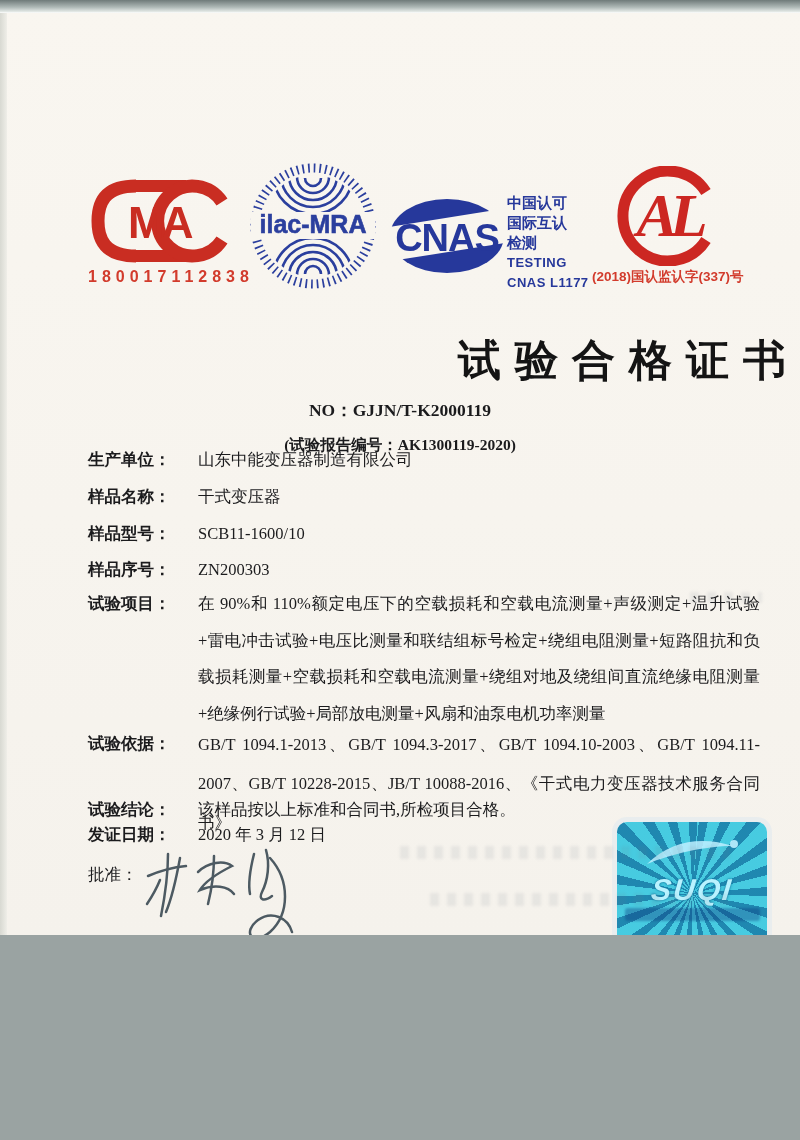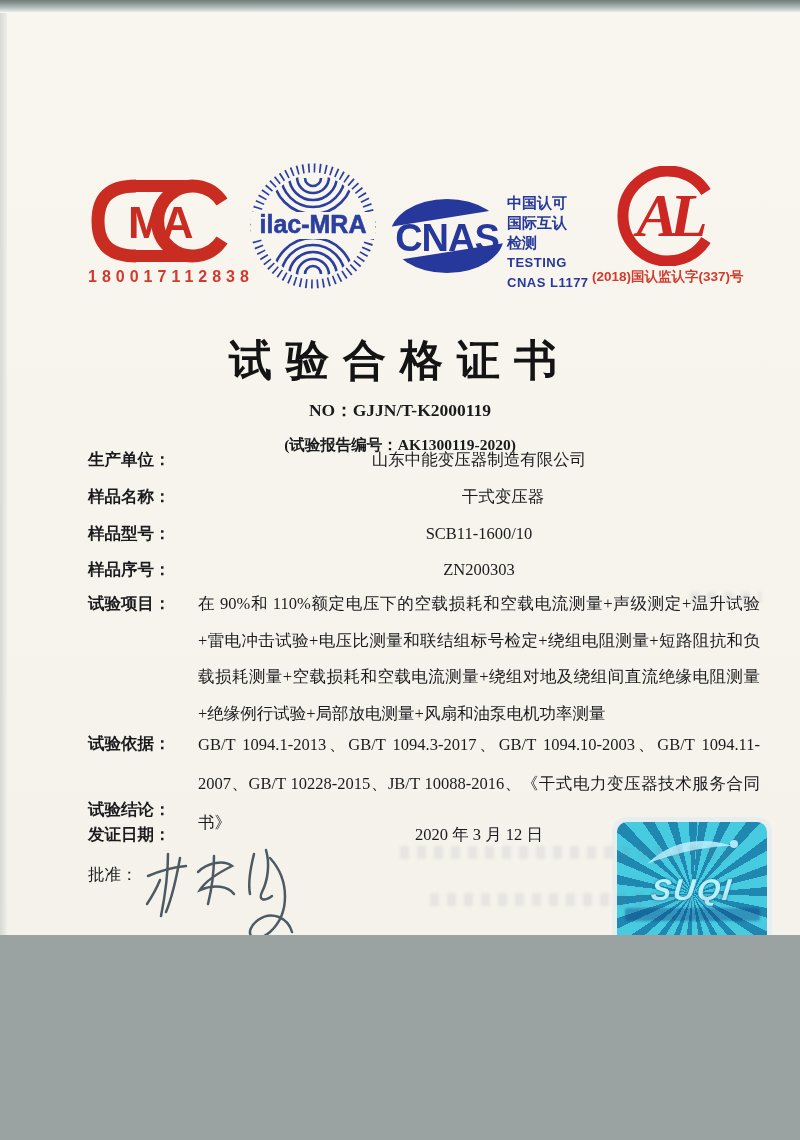--- a/index.html
+++ b/index.html
@@ -14,30 +14,30 @@
   .logo{position:absolute;}
   .cma-num{position:absolute;left:88px;top:268px;width:160px;
         font-family:"Liberation Sans",sans-serif;font-size:16px;font-weight:bold;
         color:#d23b2c;letter-spacing:5px;}
   .cnas-side{position:absolute;left:507px;top:193px;width:95px;color:#26389b;
         font-family:"Liberation Sans",sans-serif;font-weight:bold;line-height:20px;font-size:15px;}
   .cnas-side .en{font-size:13px;letter-spacing:.5px;}
   .cal-caption{position:absolute;left:592px;top:268px;width:200px;
         color:#d23b2c;font-weight:bold;font-size:13.5px;font-family:"Liberation Sans",sans-serif;}
   
-  .title{position:absolute;left:0;top:332px;width:800px;text-align:center;
+  .title{position:absolute;left:0;top:332px;width:800px;text-align:right;
         font-size:43px;font-weight:bold;letter-spacing:14px;color:#141414;}
   .cert-no{position:absolute;left:0;top:398px;width:800px;text-align:center;
         font-size:17.5px;font-weight:bold;}
   .report-no{position:absolute;left:0;top:435px;width:800px;text-align:center;
         font-size:15.5px;font-weight:bold;}
   
   .row{position:absolute;left:88px;width:672px;display:flex;align-items:flex-start;}
   .row .lbl{flex:none;width:100px;font-weight:bold;font-size:16.5px;line-height:24px;}
-  .row .val{flex:1;margin-left:10px;font-size:16.5px;line-height:24px;text-align:center;}
+  .row .val{flex:1;margin-left:10px;font-size:16.5px;line-height:24px;}
   .row.para .val{line-height:36.5px;text-align:justify;margin-top:-6px;}
   .row.para .lbl{line-height:24px;}
   .row.basis .val{line-height:39px;margin-top:-7px;text-align:justify;}
   
   .approve-lbl{position:absolute;left:88px;top:864px;font-weight:normal;font-size:16.5px;}
   .sig{position:absolute;left:138px;top:838px;}
   
   .holo{position:absolute;left:617px;top:822px;width:150px;height:134px;border-radius:10px;
         background:#3cc5dc;overflow:hidden;box-shadow:0 0 0 5px #e9edee,0 1px 4px rgba(60,70,70,.35);}
   .holo .rays{position:absolute;inset:-25%;
@@ -126,21 +126,21 @@
   <div class="cal-caption">(2018)国认监认字(337)号</div>
 
   <div class="title">试验合格证书</div>
   <div class="cert-no">NO：GJJN/T-K2000119</div>
   <div class="report-no">(试验报告编号：AK1300119-2020)</div>
 
   <div class="row" style="top:448px;">
     <span class="lbl">生产单位：</span>
     <span class="val">山东中能变压器制造有限公司</span>
   </div>
-  <div class="row" style="top:485px;gap:48px;">
+  <div class="row" style="top:485px;">
     <span class="lbl">样品名称：</span>
     <span class="val">干式变压器</span>
   </div>
   <div class="row" style="top:522px;">
     <span class="lbl">样品型号：</span>
     <span class="val">SCB11-1600/10</span>
   </div>
   <div class="row" style="top:558px;">
     <span class="lbl">样品序号：</span>
     <span class="val">ZN200303</span>
@@ -151,20 +151,21 @@
     <span class="val">在 90%和 110%额定电压下的空载损耗和空载电流测量+声级测定+温升试验+雷电冲击试验+电压比测量和联结组标号检定+绕组电阻测量+短路阻抗和负载损耗测量+空载损耗和空载电流测量+绕组对地及绕组间直流绝缘电阻测量+绝缘例行试验+局部放电测量+风扇和油泵电机功率测量</span>
   </div>
 
   <div class="row basis" style="top:732px;">
     <span class="lbl">试验依据：</span>
     <span class="val">GB/T 1094.1-2013、GB/T 1094.3-2017、GB/T 1094.10-2003、GB/T 1094.11-2007、GB/T 10228-2015、JB/T 10088-2016、《干式电力变压器技术服务合同书》</span>
   </div>
 
   <div class="row" style="top:798px;">
     <span class="lbl">试验结论：</span>
+    <span class="val">该样品按以上标准和合同书,所检项目合格。</span>
   </div>
   <div class="row" style="top:823px;">
     <span class="lbl">发证日期：</span>
     <span class="val">2020 年 3 月 12 日</span>
   </div>
 
   <div class="approve-lbl">批准：</div>
   <svg class="sig" width="180" height="108" viewBox="0 0 180 108">
     <g fill="none" stroke="#3f4e57" stroke-width="2.5" stroke-linecap="round" opacity=".92">
       <path d="M30,16 C30,34 27,58 23,78"></path>

